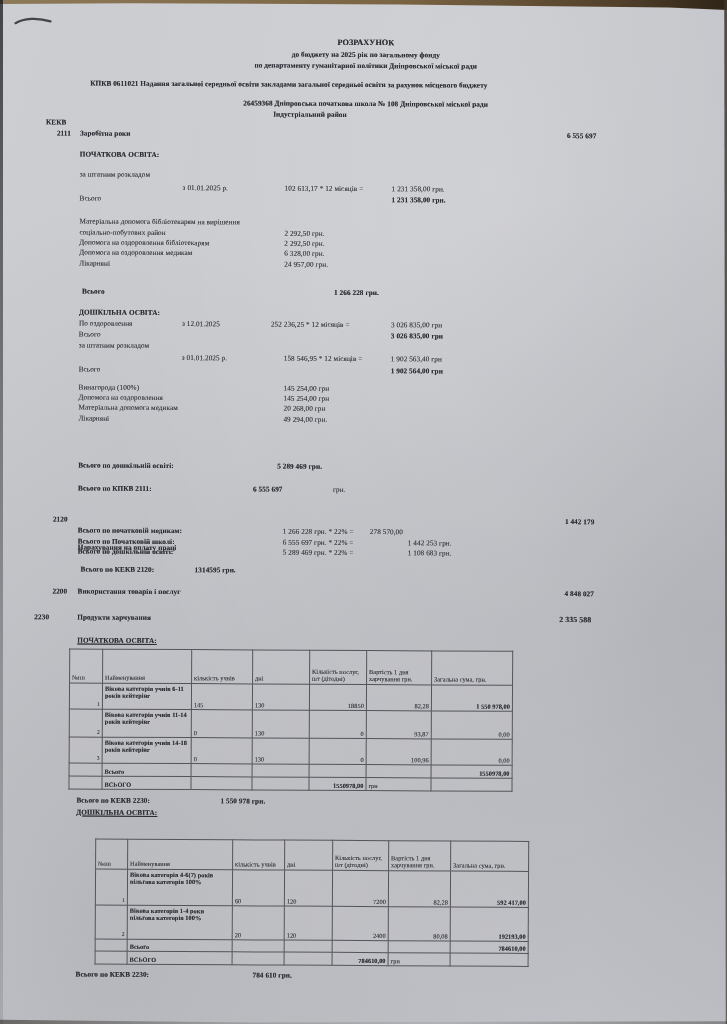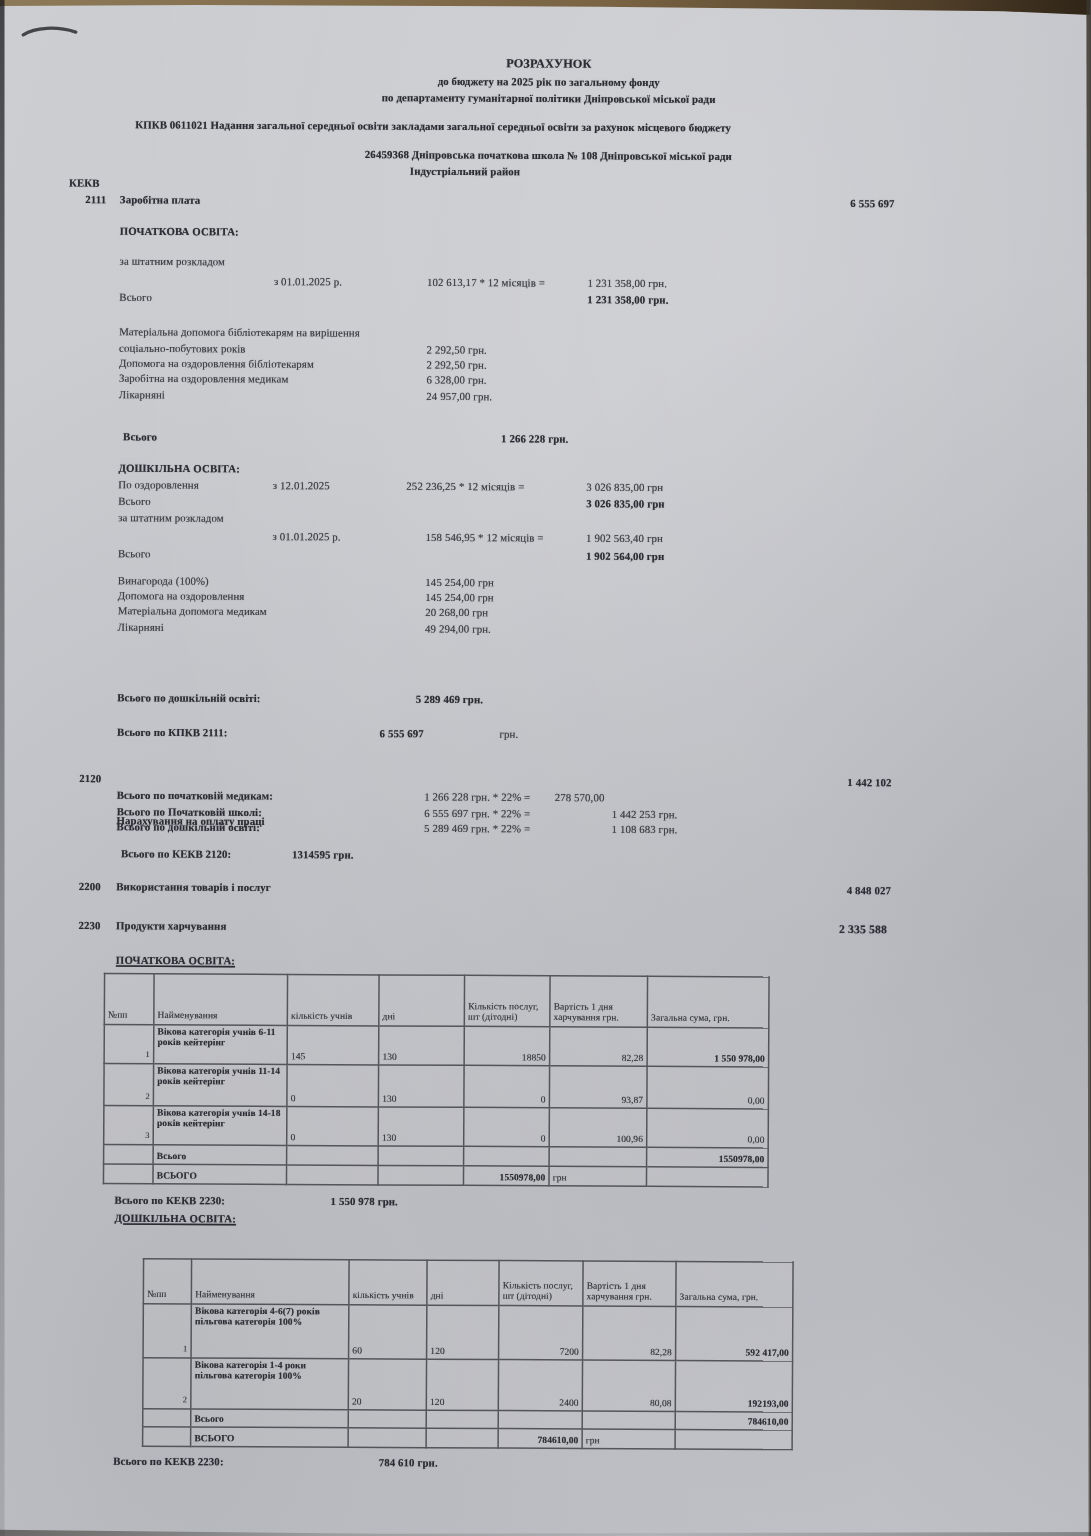--- a/index.html
+++ b/index.html
@@ -76,37 +76,37 @@
 
     <div class="t ctr b fs8" style="top:38px">РОЗРАХУНОК</div>
     <div class="t ctr b" style="top:51px">до  бюджету на 2025 рік по загальному фонду</div>
     <div class="t ctr b" style="top:62px">по департаменту гуманітарної політики Дніпровської міської ради</div>
     <div class="t b" style="left:88px;top:81px">КПКВ  0611021  Надання загальної середньої освіти закладами загальної середньої освіти за рахунок місцевого бюджету</div>
     <div class="t ctr b" style="top:100px">26459368 Дніпровська початкова школа № 108 Дніпровської міської ради</div>
     <div class="t b" style="left:0;width:616px;text-align:center;top:111px">Індустріальний район</div>
     <div class="t b" style="left:44px;top:120px">КЕКВ</div>
 
     <div class="t b" style="left:55px;top:131px">2111</div>
-    <div class="t b" style="left:78px;top:131px">Заробітна плата</div>
+    <div class="t b" style="left:78px;top:131px">Заробітна роки</div>
     <div class="t b" style="left:565px;top:131px">6 555 697</div>
 
     <div class="t b" style="left:78px;top:152px">ПОЧАТКОВА ОСВІТА:</div>
     <div class="t" style="left:78px;top:172px">за штатним розкладом</div>
     <div class="t" style="left:181px;top:185px">з 01.01.2025 р.</div>
     <div class="t" style="left:283px;top:185px">102 613,17  * 12 місяців =</div>
     <div class="t" style="left:390px;top:185px">1 231 358,00  грн.</div>
     <div class="t" style="left:78px;top:196px">Всього</div>
     <div class="t b" style="left:390px;top:196px">1 231 358,00  грн.</div>
 
     <div class="t" style="left:78px;top:219px">Матеріальна допомога бібліотекарям на вирішення</div>
-    <div class="t" style="left:78px;top:230px">соціально-побутових років</div>
+    <div class="t" style="left:78px;top:230px">соціально-побутових район</div>
     <div class="t" style="left:283px;top:230px">2 292,50 грн.</div>
     <div class="t" style="left:78px;top:240px">Допомога на оздоровлення  бібліотекарям</div>
     <div class="t" style="left:283px;top:240px">2 292,50 грн.</div>
-    <div class="t" style="left:78px;top:250px">Заробітна на оздоровлення медикам</div>
+    <div class="t" style="left:78px;top:250px">Допомога на оздоровлення медикам</div>
     <div class="t" style="left:283px;top:250px">6 328,00 грн.</div>
     <div class="t" style="left:78px;top:261px">Лікарняні</div>
     <div class="t" style="left:283px;top:261px">24 957,00 грн.</div>
 
     <div class="t b" style="left:81px;top:289px">Всього</div>
     <div class="t b" style="left:333px;top:289px">1 266 228   грн.</div>
 
     <div class="t b" style="left:78px;top:310px">ДОШКІЛЬНА ОСВІТА:</div>
     <div class="t" style="left:78px;top:321px">По оздоровлення</div>
     <div class="t" style="left:181px;top:321px">з 12.01.2025</div>
@@ -132,40 +132,40 @@
 
     <div class="t b" style="left:78px;top:463px">Всього по дошкільній освіті:</div>
     <div class="t b" style="left:277px;top:463px">5 289 469 грн.</div>
 
     <div class="t b" style="left:78px;top:486px">Всього по КПКВ 2111:</div>
     <div class="t b" style="left:253px;top:486px">6 555 697</div>
     <div class="t" style="left:333px;top:486px">грн.</div>
 
     <div class="t b" style="left:53px;top:517px">2120</div>
     <div class="t b" style="left:78px;top:545px">Нарахування на оплату праці</div>
-    <div class="t b" style="left:565px;top:517px">1 442 102</div>
+    <div class="t b" style="left:565px;top:517px">1 442 179</div>
 
     <div class="t b" style="left:78px;top:528px">Всього по початковій медикам:</div>
     <div class="t" style="left:283px;top:528px">1 266 228  грн. * 22% =</div>
     <div class="t" style="left:370px;top:528px">278 570,00</div>
     <div class="t b" style="left:78px;top:539px">Всього по Початковій школі:</div>
     <div class="t" style="left:283px;top:539px">6 555 697  грн. * 22% =</div>
     <div class="t" style="left:408px;top:539px">1 442 253 грн.</div>
     <div class="t b" style="left:78px;top:549px">Всього по дошкільній освіті:</div>
     <div class="t" style="left:283px;top:549px">5 289 469   грн. * 22% =</div>
     <div class="t" style="left:408px;top:549px">1 108 683 грн.</div>
 
     <div class="t b" style="left:81px;top:567px">Всього по КЕКВ 2120:</div>
     <div class="t b" style="left:195px;top:567px">1314595 грн.</div>
 
     <div class="t b" style="left:53px;top:589px">2200</div>
     <div class="t b" style="left:78px;top:589px">Використання товарів і послуг</div>
     <div class="t b" style="left:565px;top:589px">4 848 027</div>
 
-    <div class="t b" style="left:53px;top:615px">2230</div>
+    <div class="t b" style="left:35px;top:615px">2230</div>
     <div class="t b" style="left:78px;top:615px">Продукти харчування</div>
     <div class="t b fs78" style="left:560px;top:614px">2 335 588</div>
 
     <div class="t b u" style="left:78px;top:638px">ПОЧАТКОВА ОСВІТА:</div>
 
     <table class="doc-table" style="left:70px;top:650px;width:443px">
       <colgroup>
         <col style="width:33px">
           <col style="width:89px">
           <col style="width:61px">

